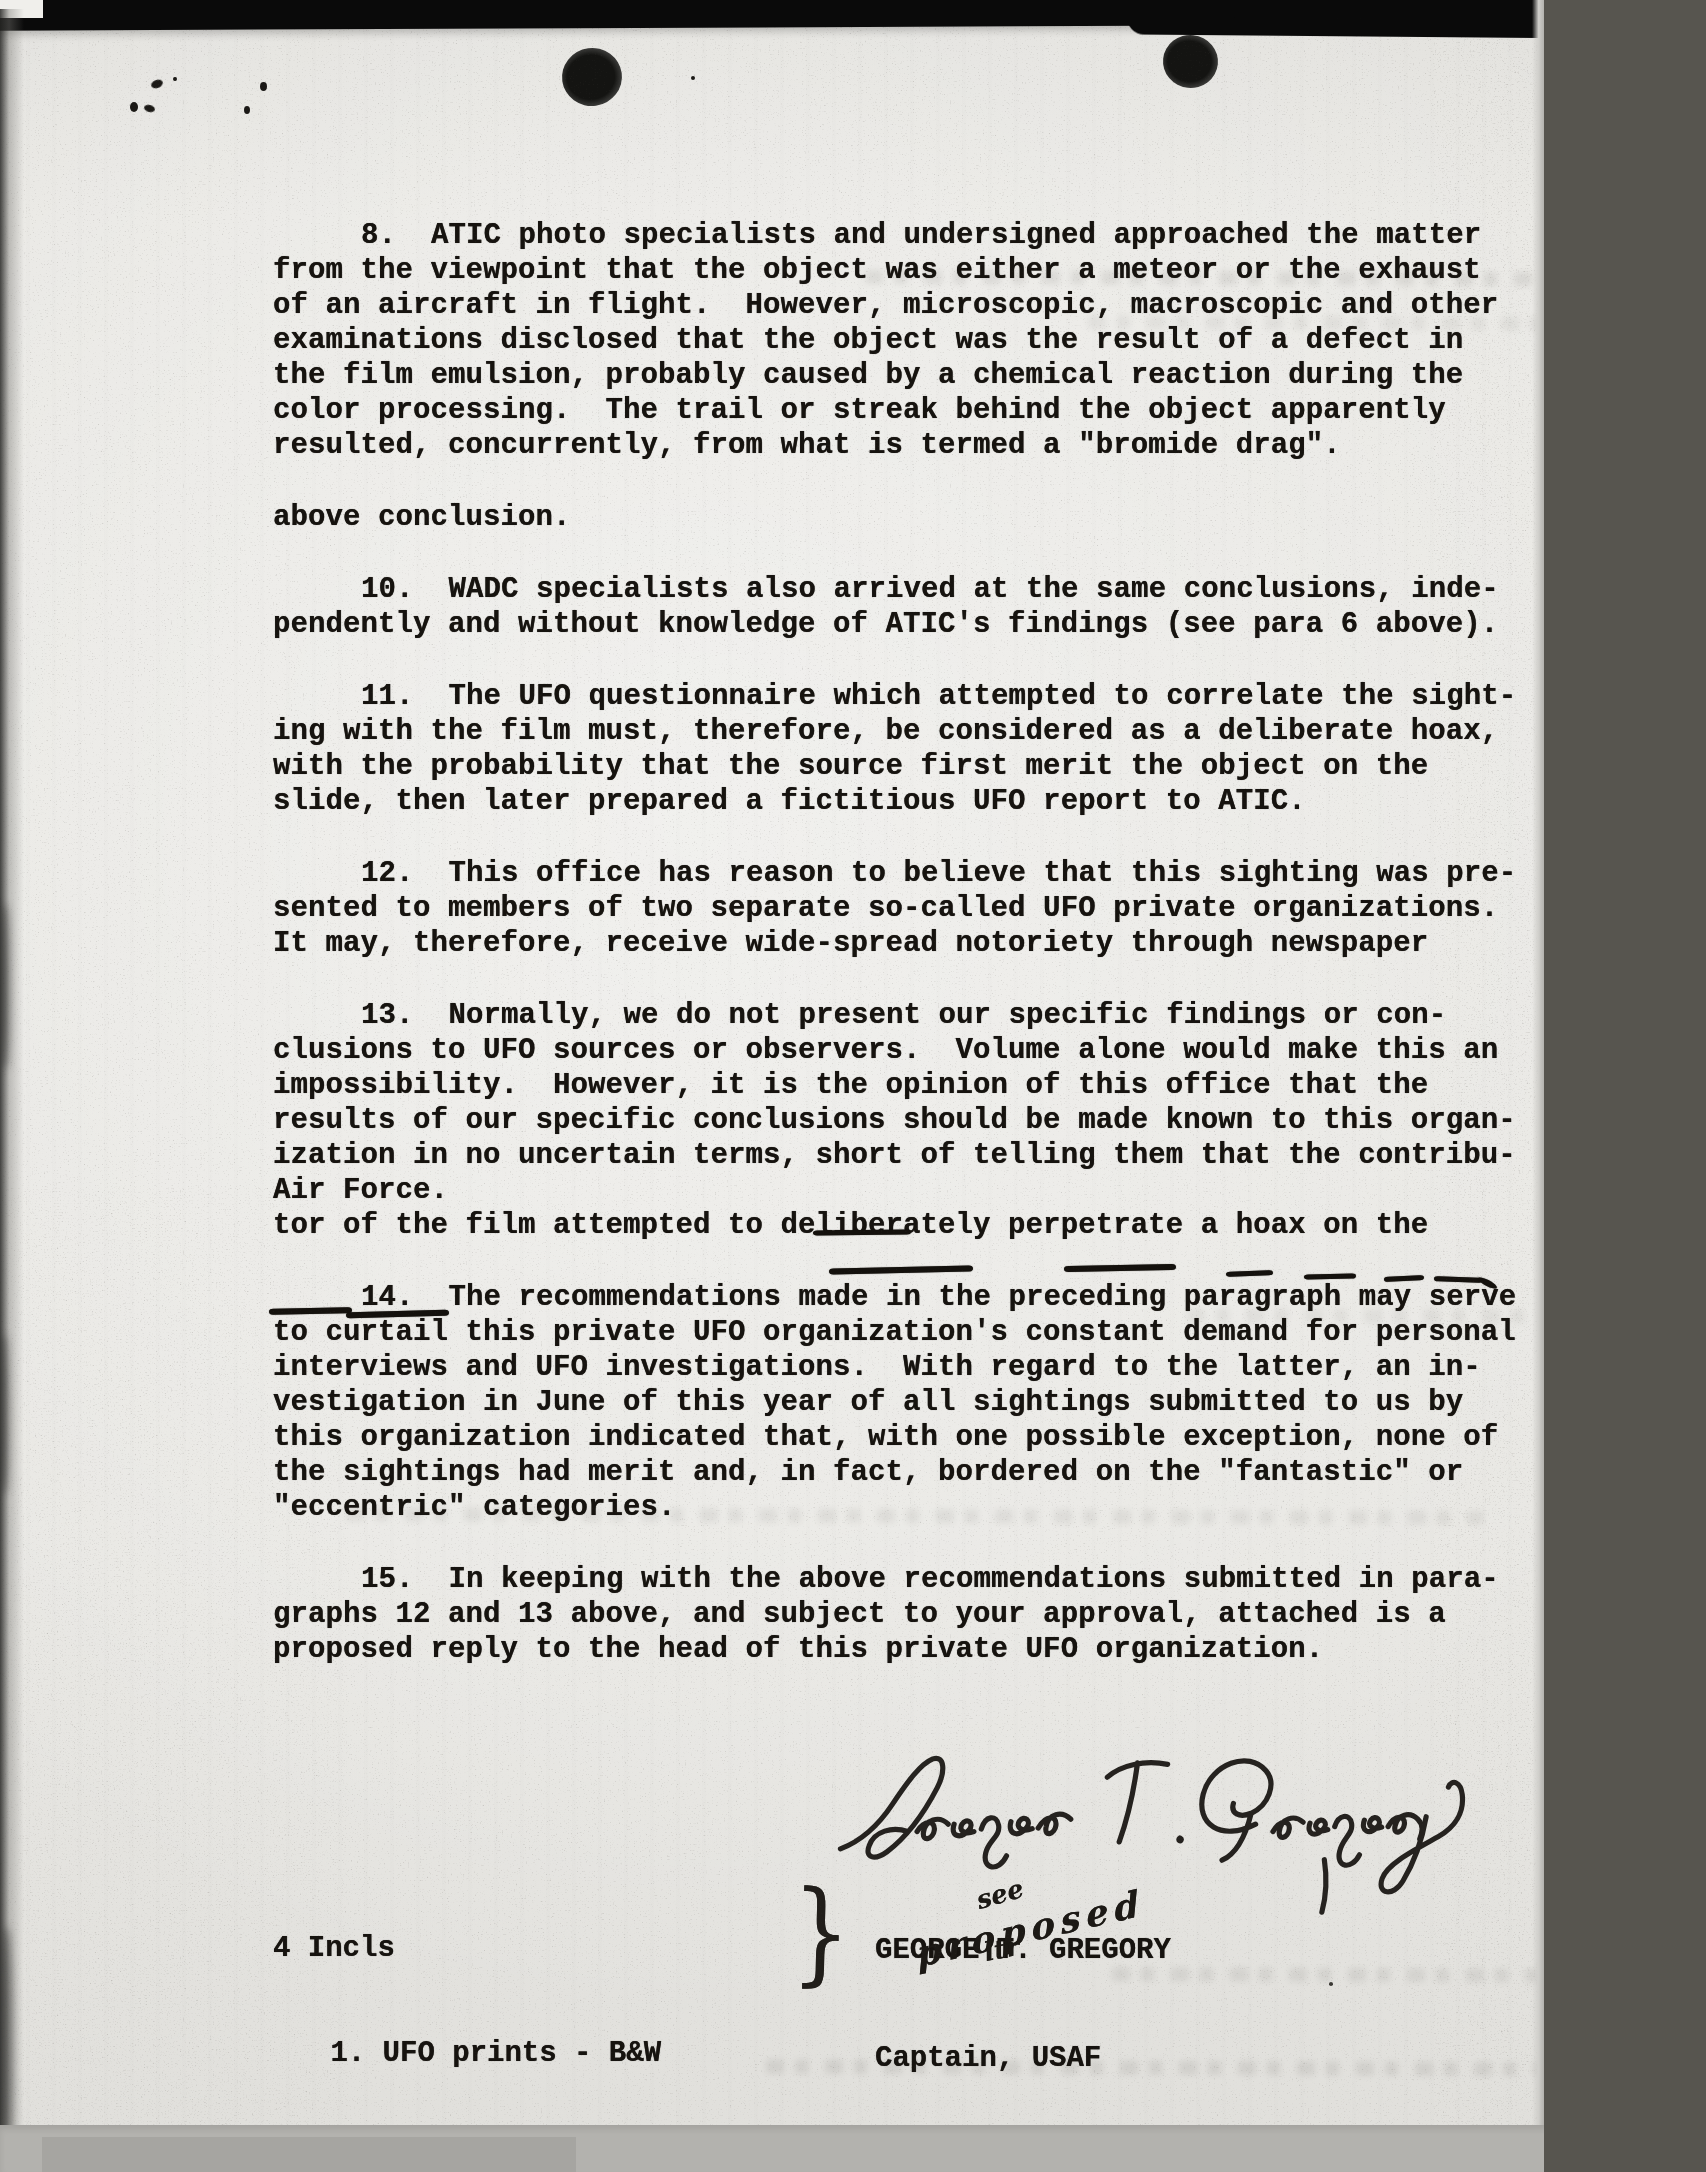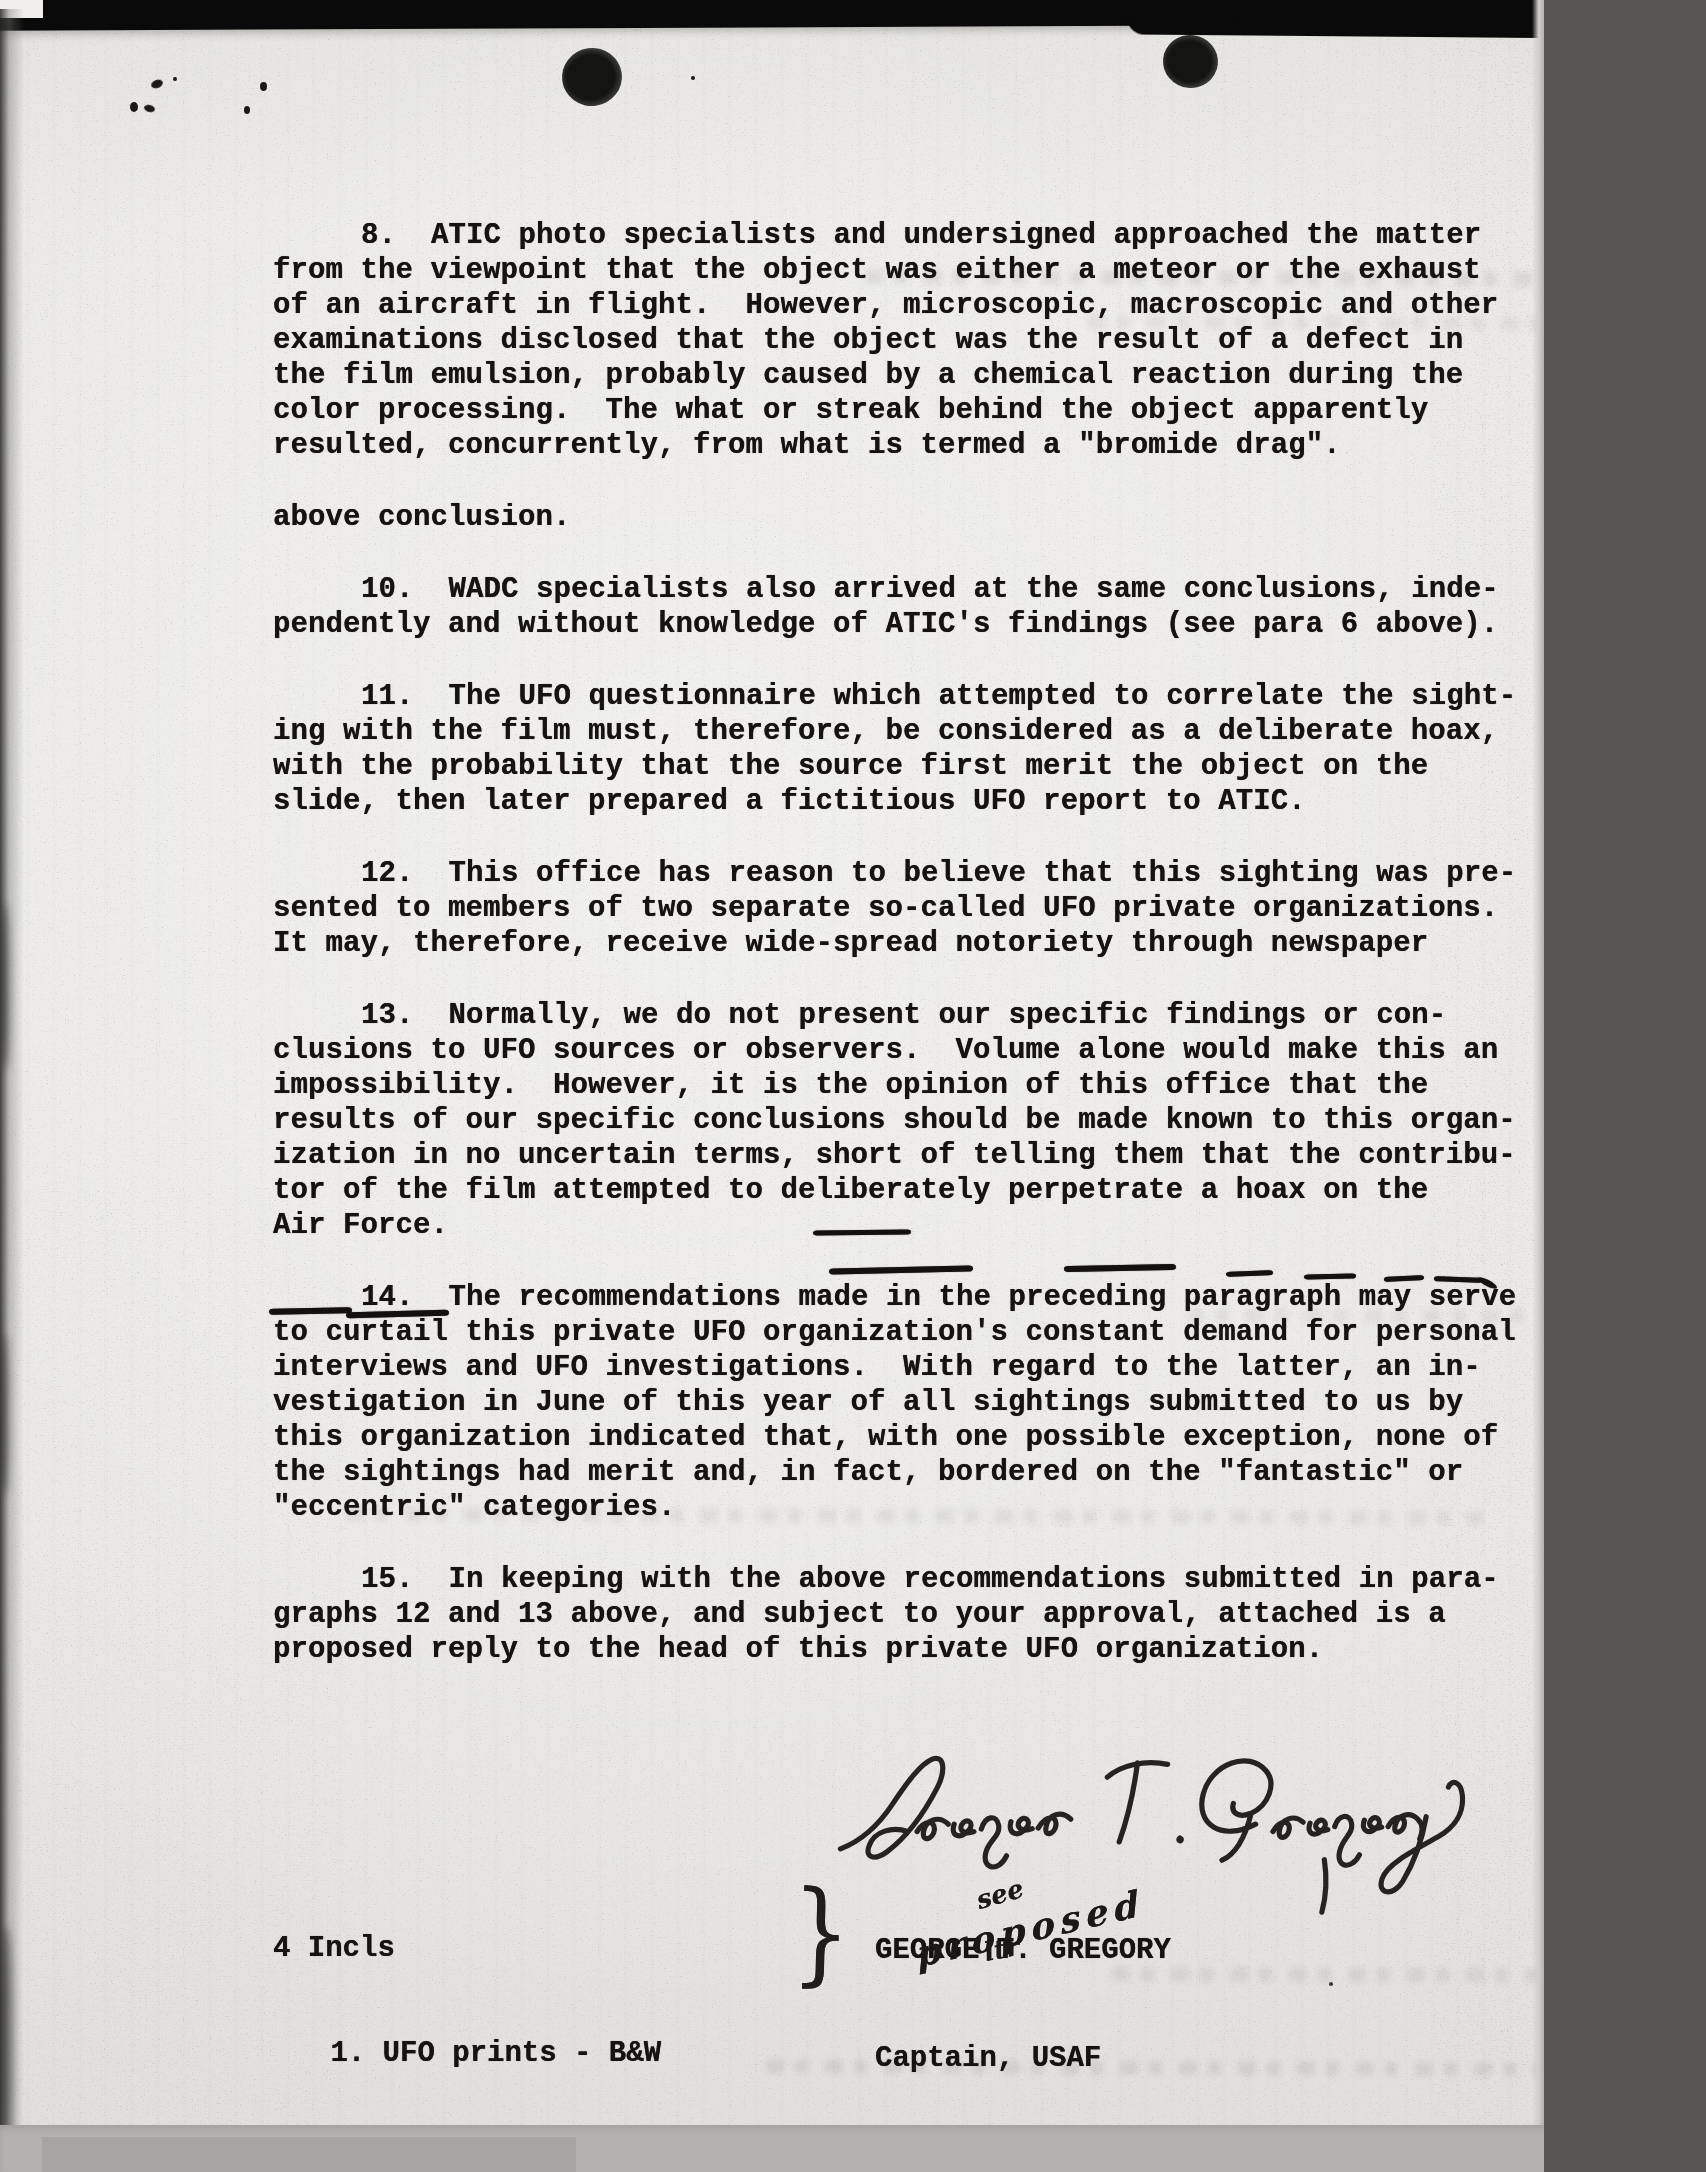--- a/index.html
+++ b/index.html
@@ -101,21 +101,21 @@
   <div class="speck" style="left:1329px;top:1982px;width:4.4px;height:4px;background:#3c3a36;"></div>
   <div class="speck" style="left:23px;top:2141px;width:8.4px;height:13.3px;background:#55534f;transform:rotate(40deg);"></div>
 
   <div class="doc-text">
       <div class="para">
         <div class="line first">8.  ATIC photo specialists and undersigned approached the matter</div>
         <div class="line">from the viewpoint that the object was either a meteor or the exhaust</div>
         <div class="line">of an aircraft in flight.  However, microscopic, macroscopic and other</div>
         <div class="line">examinations disclosed that the object was the result of a defect in</div>
         <div class="line">the film emulsion, probably caused by a chemical reaction during the</div>
-        <div class="line">color processing.  The what or streak behind the object apparently</div>
+        <div class="line">color processing.  The trail or streak behind the object apparently</div>
         <div class="line">resulted, concurrently, from what is termed a "bromide drag".</div>
       </div>
       <div class="para">
         <div class="line">above conclusion.</div>
       </div>
       <div class="para">
         <div class="line first">10.  WADC specialists also arrived at the same conclusions, inde-</div>
         <div class="line">pendently and without knowledge of ATIC's findings (see para 6 above).</div>
       </div>
       <div class="para">
@@ -128,22 +128,22 @@
         <div class="line first">12.  This office has reason to believe that this sighting was pre-</div>
         <div class="line">sented to members of two separate so-called UFO private organizations.</div>
         <div class="line">It may, therefore, receive wide-spread notoriety through newspaper</div>
       </div>
       <div class="para">
         <div class="line first">13.  Normally, we do not present our specific findings or con-</div>
         <div class="line">clusions to UFO sources or observers.  Volume alone would make this an</div>
         <div class="line">impossibility.  However, it is the opinion of this office that the</div>
         <div class="line">results of our specific conclusions should be made known to this organ-</div>
         <div class="line">ization in no uncertain terms, short of telling them that the contribu-</div>
+        <div class="line">Air Force.</div>
         <div class="line">tor of the film attempted to deliberately perpetrate a hoax on the</div>
-        <div class="line">Air Force.</div>
       </div>
       <div class="para">
         <div class="line first">14.  The recommendations made in the preceding paragraph may serve</div>
         <div class="line">to curtail this private UFO organization's constant demand for personal</div>
         <div class="line">interviews and UFO investigations.  With regard to the latter, an in-</div>
         <div class="line">vestigation in June of this year of all sightings submitted to us by</div>
         <div class="line">this organization indicated that, with one possible exception, none of</div>
         <div class="line">the sightings had merit and, in fact, bordered on the "fantastic" or</div>
         <div class="line">"eccentric" categories.</div>
       </div>

